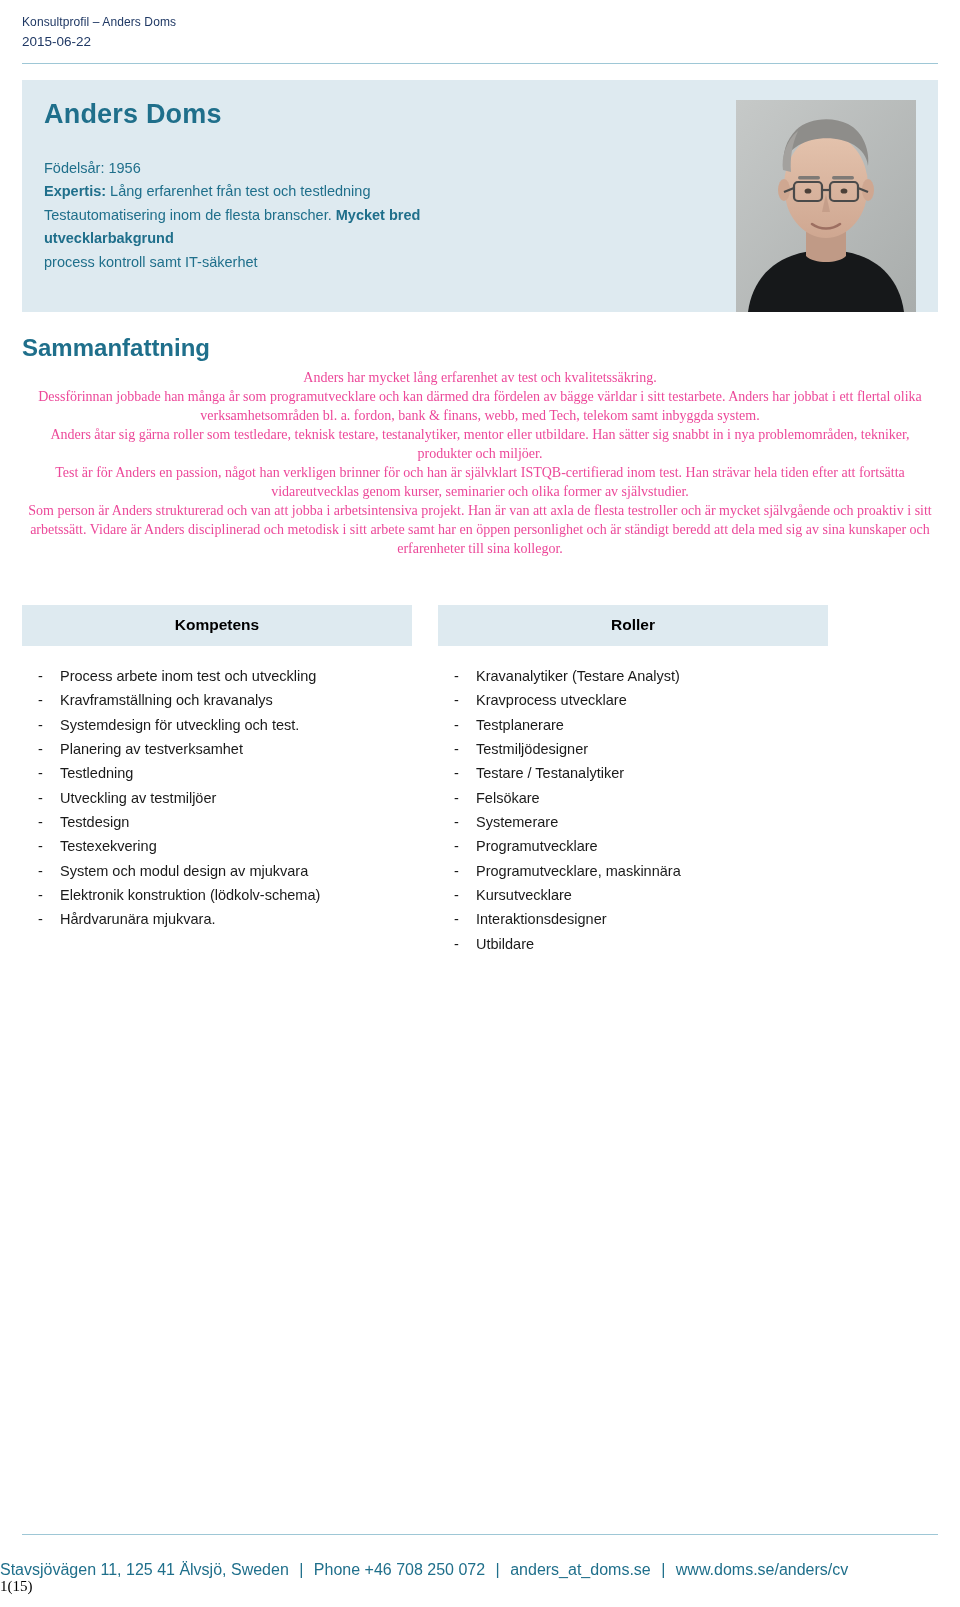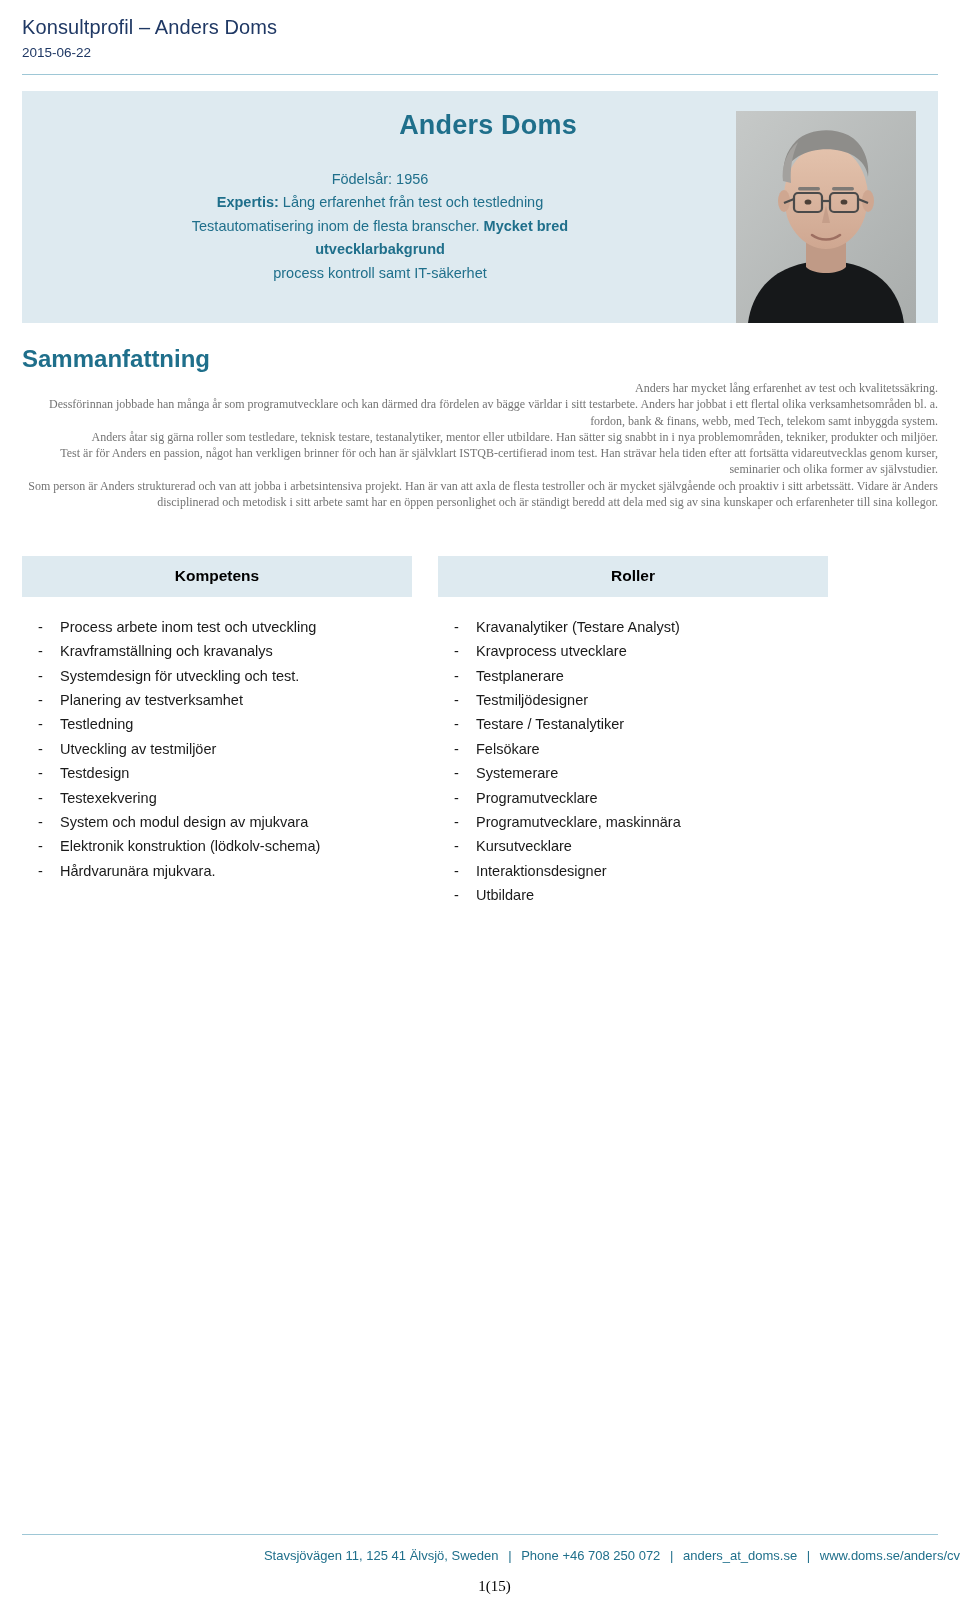--- a/index.html
+++ b/index.html
@@ -18,21 +18,21 @@
   .page {
     width: 960px;
     height: 1607px;
     position: relative;
   }
   
   .doc-header {
     padding: 14px 22px 6px 22px;
   }
   .doc-header .title {
-    font-size: 20px;
+    font-size: 12px;
     color: #1f3864;
     font-weight: 400;
     letter-spacing: .1px;
     line-height: 1.35;
   }
   .doc-header .date {
     font-size: 13.5px;
     color: #1f3864;
     margin-top: 3px;
     line-height: 1.35;
@@ -40,23 +40,22 @@
   .header-rule {
     border-bottom: 1px solid #9ec7d6;
     margin: 6px 22px 0 22px;
   }
   
   .profile-band {
     margin: 16px 22px 0 22px;
     background: #deeaf0;
     position: relative;
     min-height: 232px;
-    padding: 18px 22px 18px 38px;
+    padding: 18px 22px 18px 22px;
     box-sizing: border-box;
-    text-align: center;
   }
   .profile-name {
     font-size: 27px;
     color: #1f6f8b;
     font-weight: 700;
     letter-spacing: .2px;
     margin: 0 0 26px 0;
     line-height: 1.2;
   }
   .profile-lines {
@@ -87,24 +86,24 @@
   }
   .summary-heading {
     font-size: 24px;
     color: #1f6f8b;
     font-weight: 700;
     margin: 0 0 6px 0;
     line-height: 1.2;
   }
   .summary-body {
     font-family: "Liberation Serif", serif;
-    font-size: 12px;
+    font-size: 14px;
     line-height: 1.355;
-    color: #737373;
-    text-align: right;
+    color: #ec4899;
+    text-align: center;
   }
   .summary-body p {
     margin: 0;
   }
   
   .cols {
     display: flex;
     gap: 26px;
     margin: 46px 22px 0 22px;
   }
@@ -142,36 +141,35 @@
     position: absolute;
     left: 22px;
     right: 22px;
     bottom: 72px;
     border-bottom: 1px solid #9ec7d6;
   }
   .footer {
     position: absolute;
     left: 0;
     right: 0;
-    bottom: 42px;
-    text-align: right;
+    bottom: 26px;
+    text-align: left;
     color: #1f6f8b;
-    font-size: 13px;
+    font-size: 16px;
     line-height: 1.4;
   }
   .page-num {
     position: absolute;
     left: 0;
     right: 0;
     bottom: 12px;
-    text-align: center;
+    text-align: left;
     font-family: "Liberation Serif", serif;
     font-size: 15px;
     color: #000;
-    margin-left: 29px;
   }
   .sep { padding: 0 6px; }
 </style>
 </head>
 <body>
 
 <div class="page">
 
   <div class="doc-header">
     <div class="title">Konsultprofil – Anders Doms</div>

